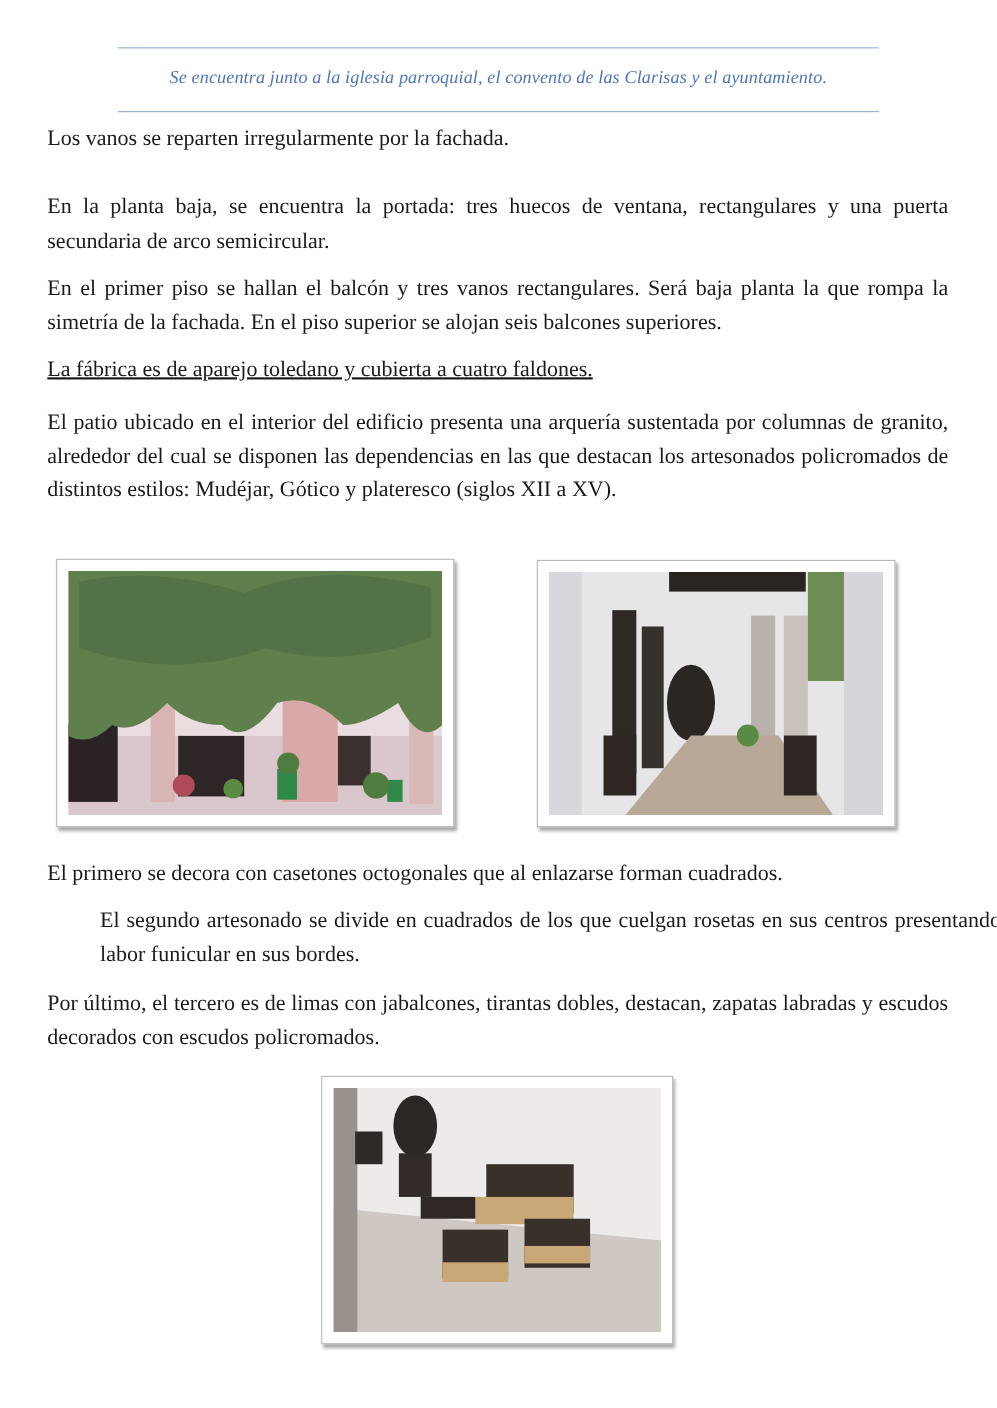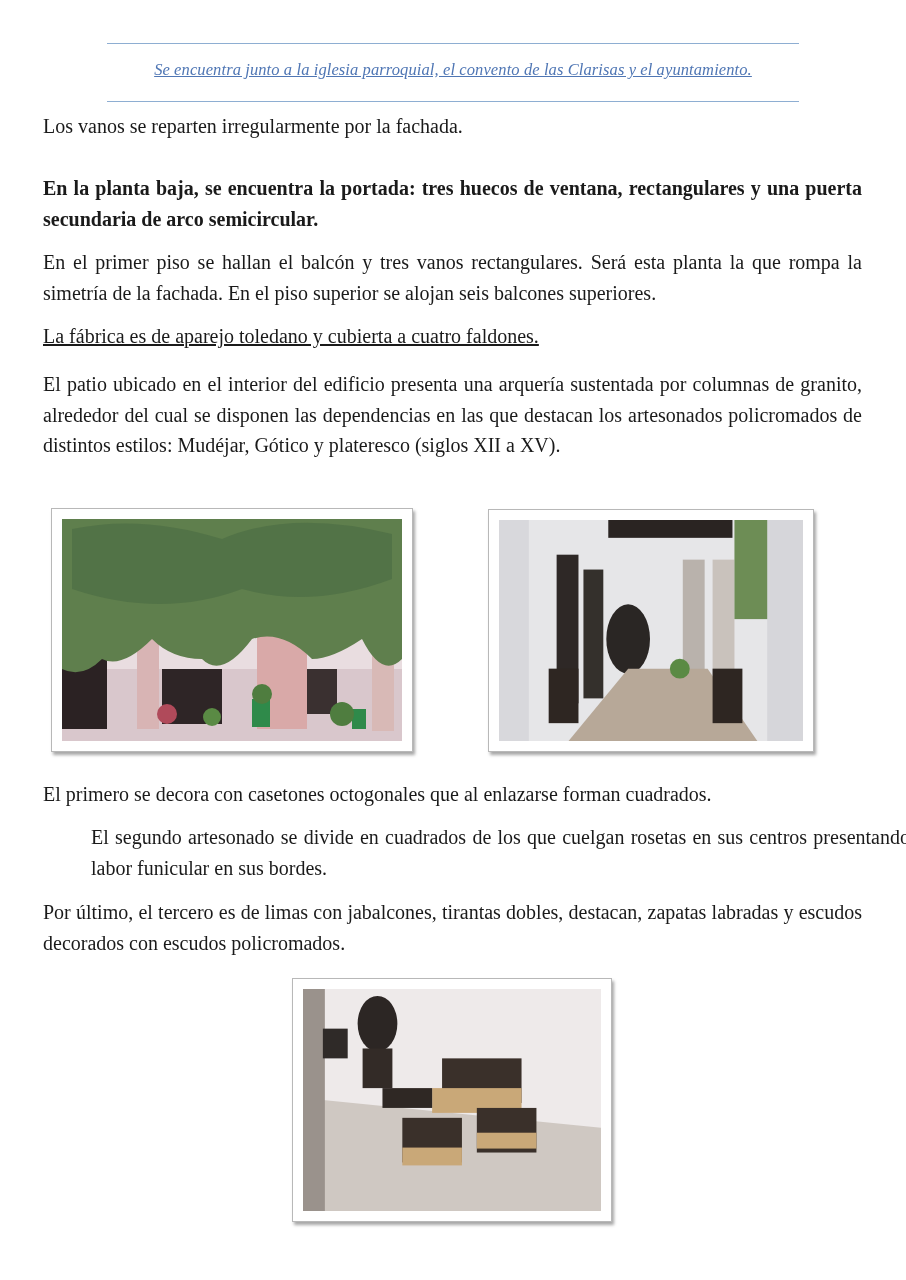--- a/index.html
+++ b/index.html
@@ -1,37 +1,37 @@
 <!DOCTYPE html>
 <html><head>
 <meta charset="utf-8">
 <style>
   html, body { margin: 0; padding: 0; background: #ffffff; }
   body { width: 906px; height: 1280px; position: relative; overflow: hidden;
          font-family: "Liberation Serif", "DejaVu Serif", serif; color: #1a1a1a; }
   .rule { position: absolute; left: 107px; width: 692px; height: 1px; background: #8eaed2; }
   .quote { position: absolute; left: 107px; width: 692px; top: 60px; text-align: center;
-           font-style: italic; font-size: 16.5px; color: #4f76b4; letter-spacing: 0.1px; text-decoration: underline; }
+           font-style: italic; font-size: 16.5px; color: #4f76b4; letter-spacing: 0.1px; }
   .para { position: absolute; left: 43px; width: 819px; font-size: 20px; line-height: 30.5px;
           text-align: justify; margin: 0; }
   .frame { position: absolute; background: #ffffff; border: 1px solid #b8b8b8;
            box-shadow: 2px 3px 3px rgba(0,0,0,0.35); box-sizing: border-box; }
   .photo { position: absolute; left: 10px; top: 10px; right: 10px; bottom: 10px; overflow: hidden; }
   .photo svg { width: 100%; height: 100%; display: block; }
 </style>
 </head>
 <body>
 
 <div class="rule" style="top:43px;"></div>
 <div class="quote">Se encuentra junto a la iglesia parroquial, el convento de las Clarisas y el ayuntamiento.</div>
 <div class="rule" style="top:101px;"></div>
 
 <p class="para" style="top:111px;">Los vanos se reparten irregularmente por la fachada.</p>
-<p class="para" style="top:173px;font-weight:bold;">En la planta baja, se encuentra la portada: tres huecos de ventana, rectangulares y una puerta secundaria de arco semicircular.</p>
-<p class="para" style="top:247px;">En el primer piso se hallan el balcón y tres vanos rectangulares. Será esta planta la que rompa la simetría de la fachada. En el piso superior se alojan seis balcones superiores.</p>
+<p class="para" style="top:173px;">En la planta baja, se encuentra la portada: tres huecos de ventana, rectangulares y una puerta secundaria de arco semicircular.</p>
+<p class="para" style="top:247px;">En el primer piso se hallan el balcón y tres vanos rectangulares. Será baja planta la que rompa la simetría de la fachada. En el piso superior se alojan seis balcones superiores.</p>
 <p class="para" style="top:321px;text-decoration:underline;">La fábrica es de aparejo toledano y cubierta a cuatro faldones.</p>
 <p class="para" style="top:369px;">El patio ubicado en el interior del edificio presenta una arquería sustentada por columnas de granito, alrededor del cual se disponen las dependencias en las que destacan los artesonados policromados de distintos estilos: Mudéjar, Gótico y plateresco (siglos XII a XV).</p>
 
 <div class="frame" style="left:51px; top:508px; width:362px; height:244px;">
   <div class="photo">
     <svg viewBox="0 0 340 222" preserveAspectRatio="none">
       <rect width="340" height="222" fill="#e9dde0"></rect>
       <rect x="0" y="150" width="340" height="72" fill="#d9c7cc"></rect>
       <rect x="0" y="140" width="45" height="70" fill="#2b2223"></rect>
       <rect x="100" y="150" width="60" height="55" fill="#2e2526"></rect>

